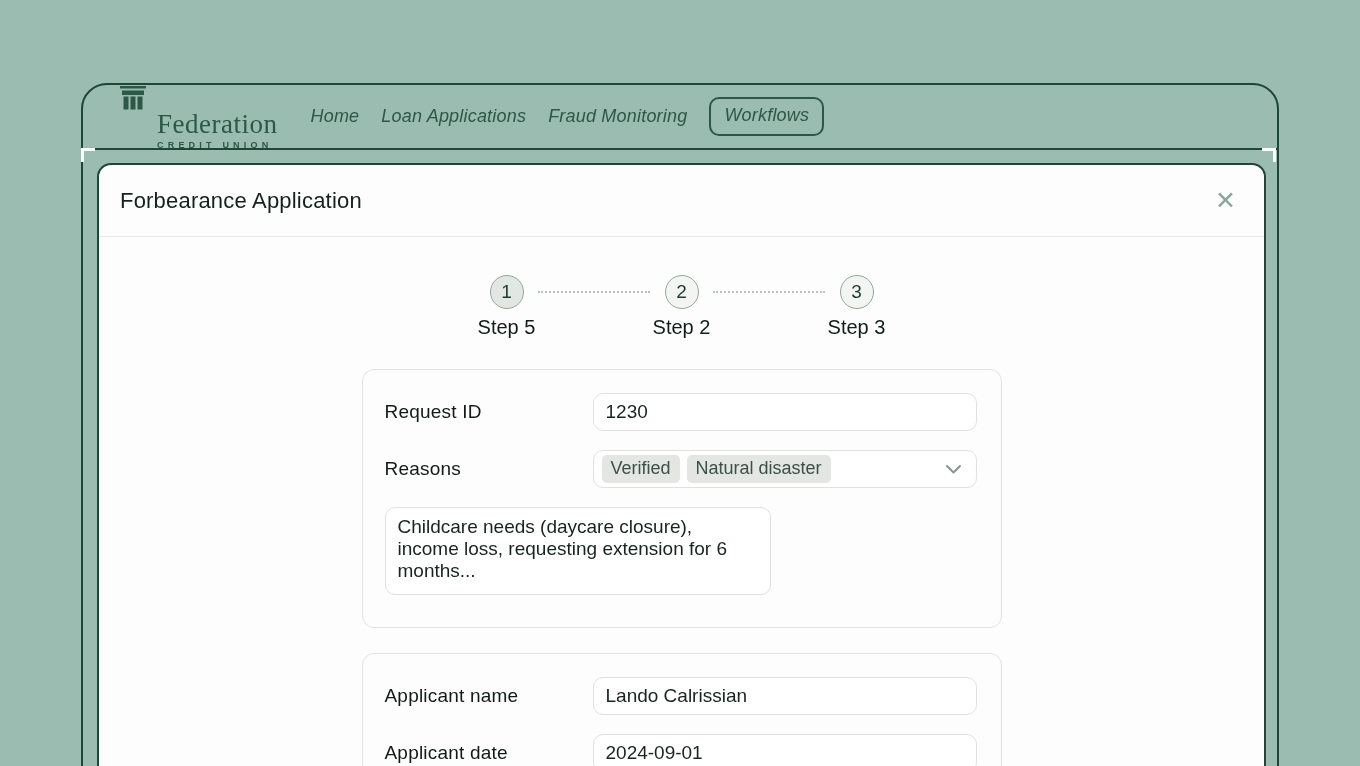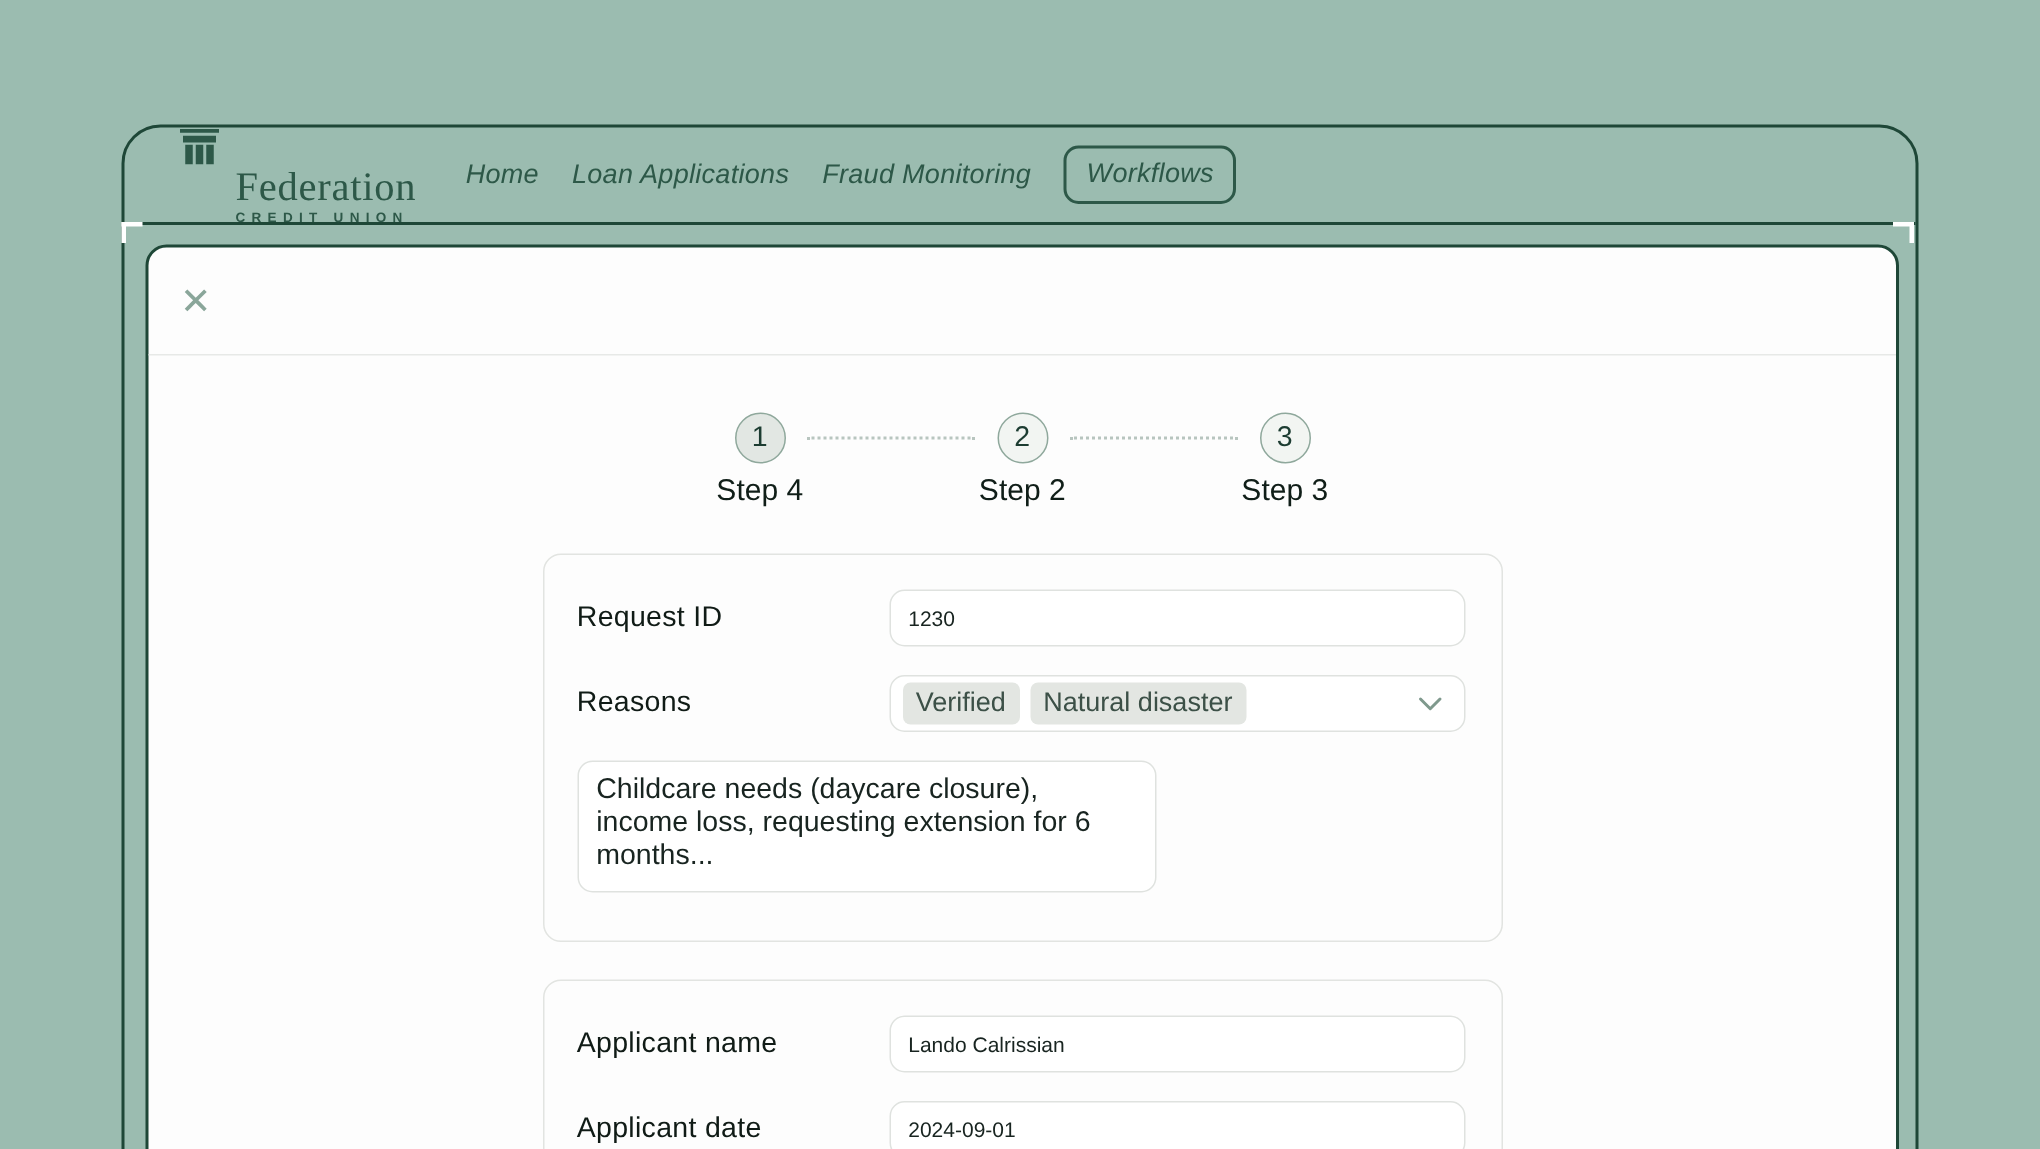--- a/index.html
+++ b/index.html
@@ -76,21 +76,21 @@
   .card {
     width:640px; margin:30px auto 0; border:1px solid #e2e4e1; border-radius:12px;
     padding:23px 24px 32px 22px; background:#fdfdfd;
   }
   .card + .card { margin-top:25px; }
   .form-row { display:flex; align-items:center; }
   .form-row + .form-row { margin-top:19px; }
   .form-label { width:208px; flex:0 0 208px; font-size:19px; color:#101b16; letter-spacing:0.2px; }
   .text-input {
     width:386px; height:38px; border:1px solid #dfe2df; border-radius:10px;
-    padding:0 12px; font-size:14px; color:#182420; background:#fff;
+    padding:0 12px; font-size:19px; color:#182420; background:#fff;
     font-family:"Liberation Sans", sans-serif; outline:none;
   }
   .select-box {
     width:386px; height:38px; border:1px solid #dfe2df; border-radius:10px;
     background:#fff; display:flex; align-items:center; padding:0 14px 0 8px; cursor:pointer;
   }
   .tag {
     background:#e3e6e2; color:#3c5047; font-size:18px; border-radius:5px;
     padding:3px 9px 4px 9px; margin-right:7px; white-space:nowrap;
   }
@@ -125,32 +125,33 @@
       <a class="nav-link">Fraud Monitoring</a>
       <a class="nav-link nav-button">Workflows</a>
     </nav>
   </div>
   <div class="corner-bracket left"></div>
   <div class="corner-bracket right"></div>
 </div>
 
 <div class="modal">
   <div class="modal-header">
+    <div class="modal-title">Forbearance Application</div>
     <button class="close-btn">✕</button>
   </div>
 
   <div class="modal-body">
 
     <div class="stepper">
       <div class="connector c1"></div>
       <div class="connector c2"></div>
       <div class="steps-row">
         <div class="step active">
           <div class="step-circle">1</div>
-          <div class="step-label">Step 4</div>
+          <div class="step-label">Step 5</div>
         </div>
         <div class="step">
           <div class="step-circle">2</div>
           <div class="step-label">Step 2</div>
         </div>
         <div class="step">
           <div class="step-circle">3</div>
           <div class="step-label">Step 3</div>
         </div>
       </div>

